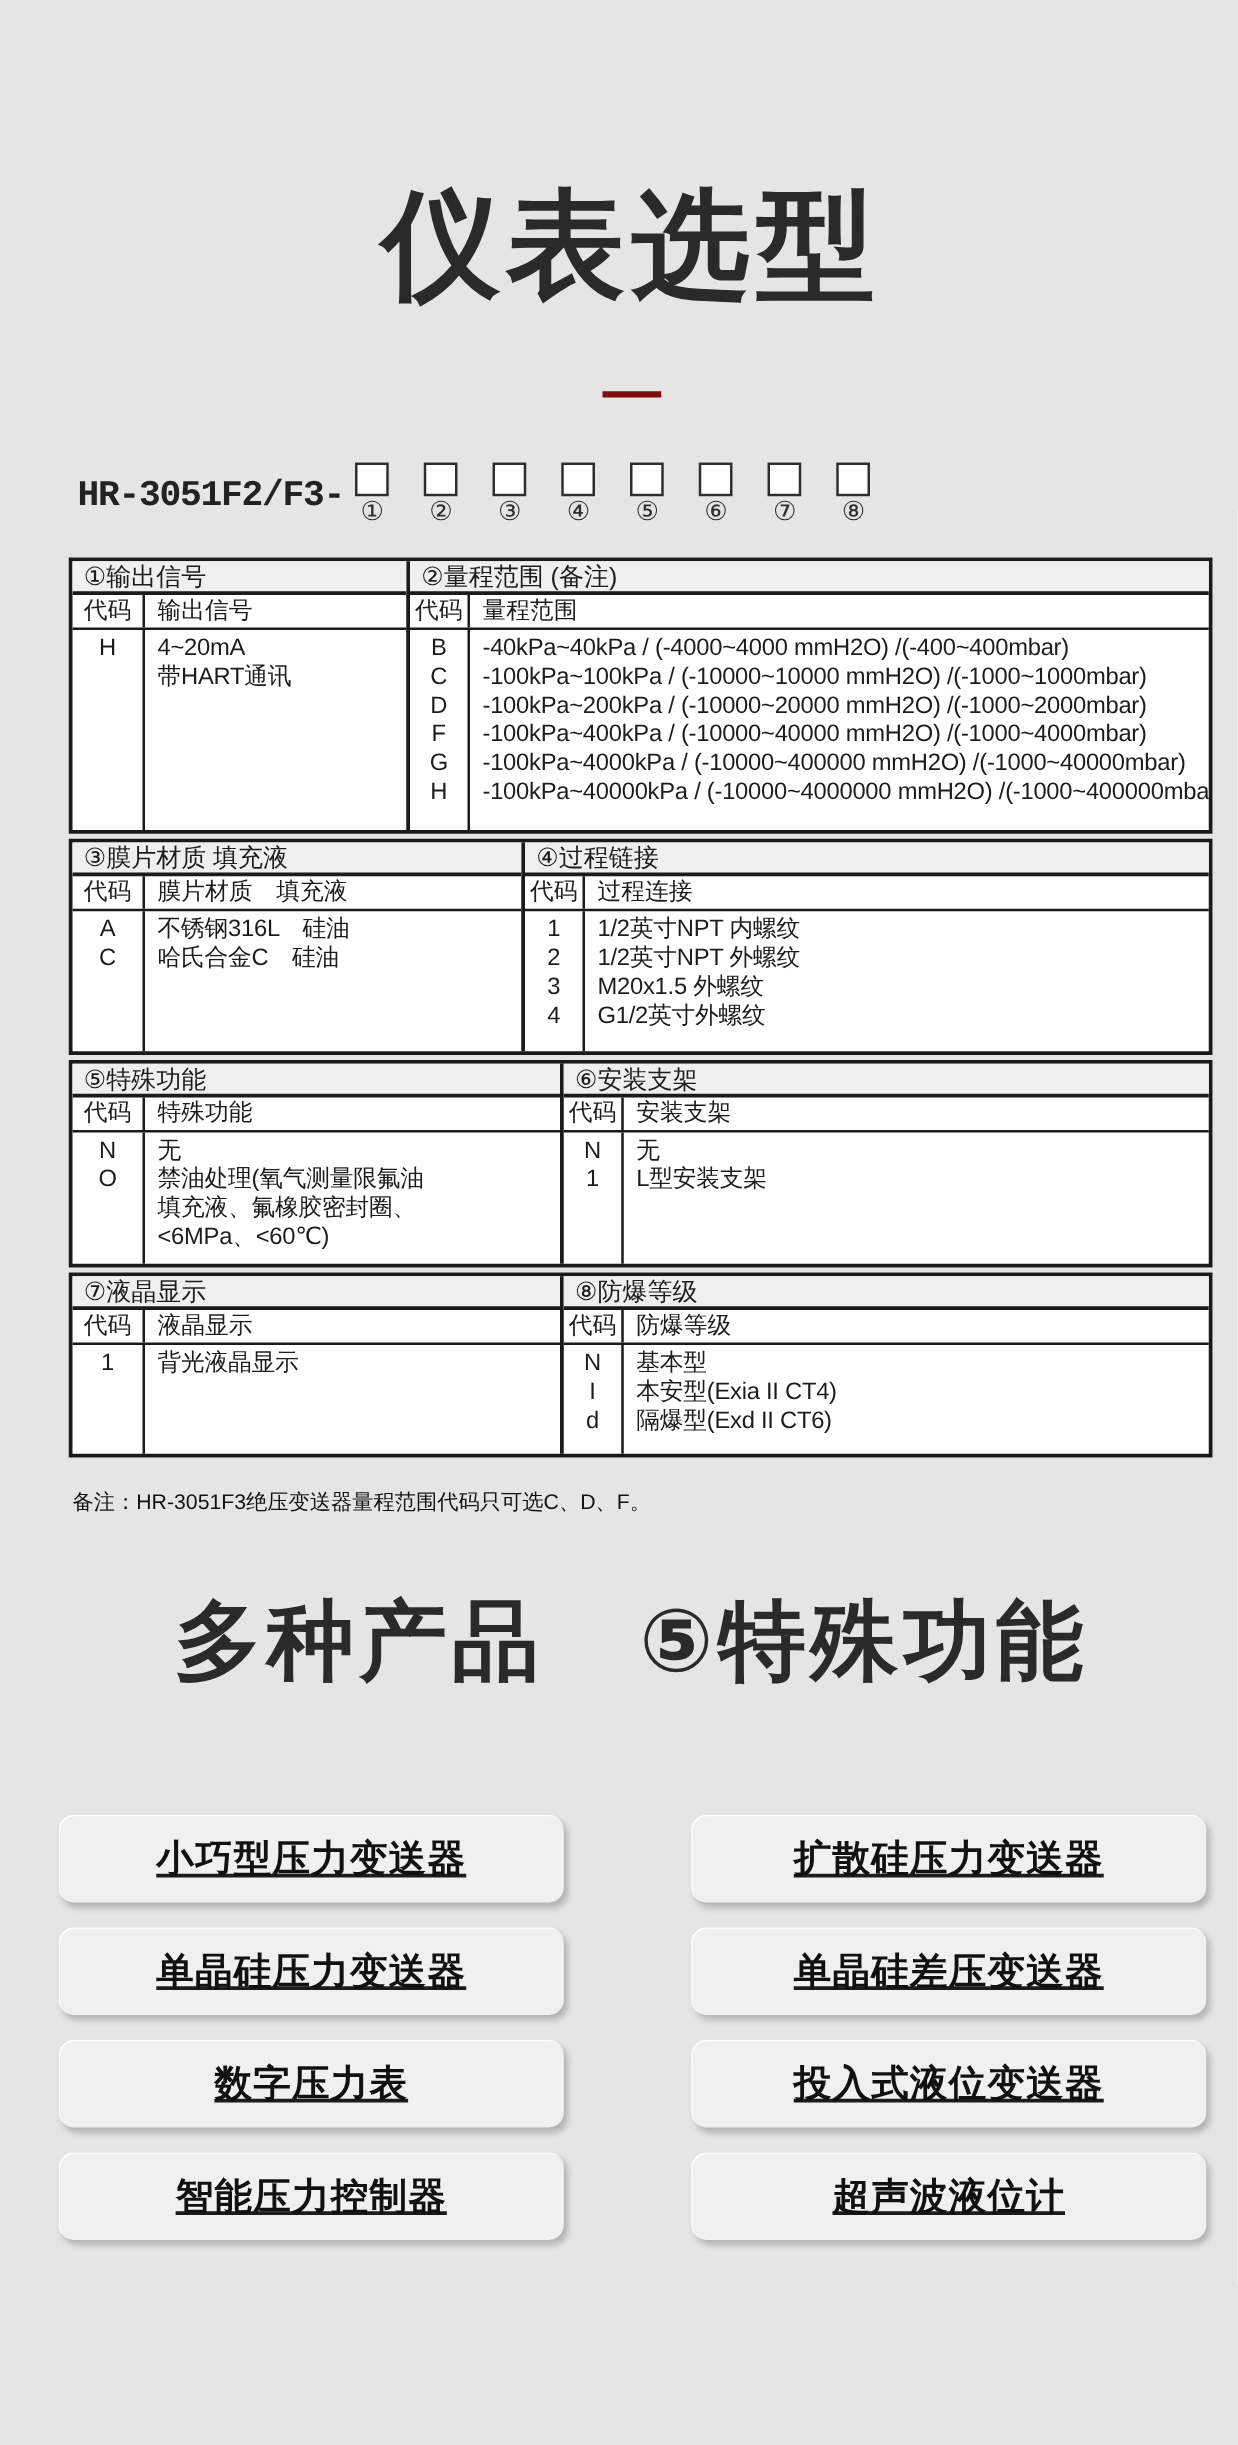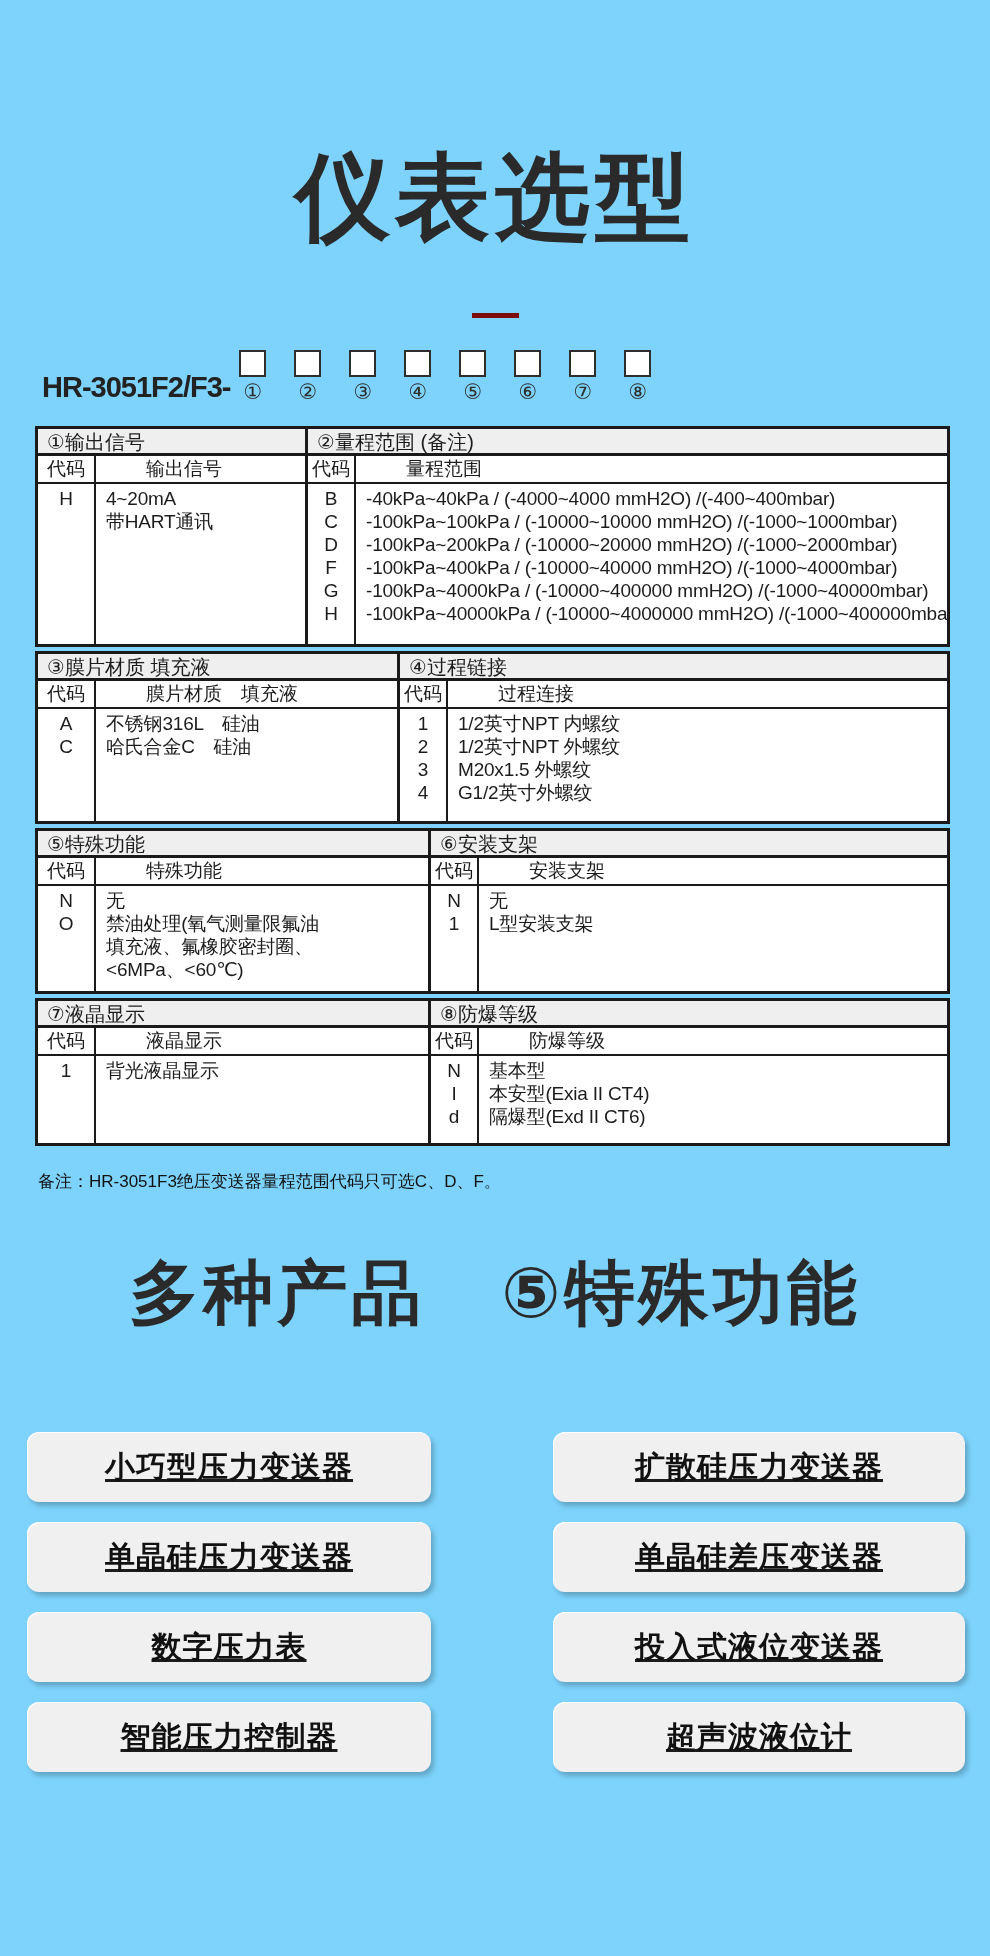--- a/index.html
+++ b/index.html
@@ -2,52 +2,52 @@
 <html><head>
 <meta charset="utf-8">
 <style>
   * { margin:0; padding:0; box-sizing:border-box; }
   html,body { background:#ffffff; }
   body {
     width:990px; height:1956px; margin:0 auto; overflow:hidden;
     font-family:"Liberation Sans","DejaVu Sans",sans-serif;
     color:#1c1c1c;
   }
-  .page { position:relative; width:990px; height:1956px; background:#7dd3fc; }
+  .page { position:relative; width:990px; height:1956px; background:#e5e5e5;padding-left:20px; }
 
   
   .page-title {
     padding-top:150px; text-align:center;
     font-size:95px; line-height:1; font-weight:900; color:#2a2a2a;
     letter-spacing:5px;
   }
   .red-divider { width:47px; height:5px; background:#7b0d0d; margin:68px auto 0; }
 
   
-  .model-row { display:flex; align-items:flex-end; margin:32px 0 0 42px; }
+  .model-row { display:flex; align-items:center; margin:52px 0 0 42px;font-family:Liberation Mono, monospace; }
   .model-prefix {
     font-size:29px; font-weight:700; letter-spacing:-1px; color:#222;
     line-height:29px; margin-top:1px; margin-right:9px; white-space:nowrap;
   }
   .model-cell { width:55px; display:flex; flex-direction:column; align-items:flex-start; }
   .model-box { width:27px; height:27px; border:2.5px solid #2e2e2e; background:#fff; }
   .model-pos { width:27px; text-align:center; font-size:21px; color:#2e2e2e; margin-top:4px; line-height:21px; }
 
   
   .spec-table { margin:24px 0 0 35px; width:915px; }
   .block { display:flex; border:3px solid #1a1a1a; margin-bottom:4px; background:#fff; align-items:flex-end; }
   .half { display:flex; flex-direction:column; }
   .half.left { border-right:3px solid #1a1a1a; flex-shrink:0; }
   .half.right { flex:1; min-width:0; }
   .sec-title {
     height:27px; line-height:26px; background:#efefef;
     border-bottom:3px solid #1a1a1a; padding-left:9px;
     font-size:20px; white-space:nowrap;
   }
-  .sub-row { display:flex; border-bottom:2px solid #1a1a1a; height:28px; line-height:26px; font-size:19px;gap:40px; }
+  .sub-row { display:flex; border-bottom:2px solid #1a1a1a; height:28px; line-height:26px; font-size:19px; }
   .sub-code { width:58px; text-align:center; border-right:2px solid #1a1a1a; flex-shrink:0; }
   .half.right .sub-code { width:48px; }
   .sub-label { flex:1; padding-left:10px; white-space:nowrap; overflow:hidden; }
   .body-row { display:flex; flex:1; font-size:19px; }
   .col-codes { width:58px; border-right:2px solid #1a1a1a; flex-shrink:0; text-align:center; padding-top:3px; }
   .half.right .col-codes { width:48px; }
   .col-values { flex:1; min-width:0; padding-left:10px; padding-top:3px; overflow:hidden; }
   .cell-line { height:23px; line-height:23px; white-space:nowrap; letter-spacing:-0.2px; }
 
   

